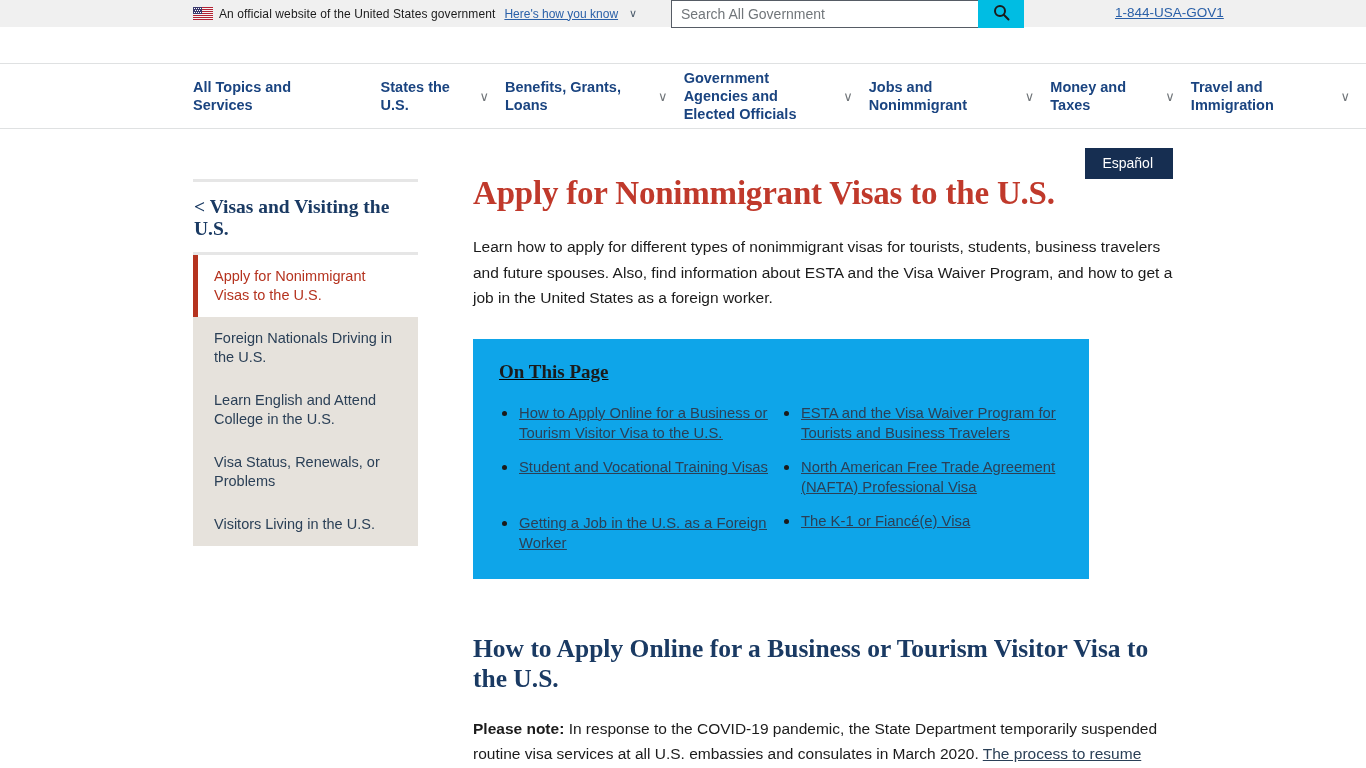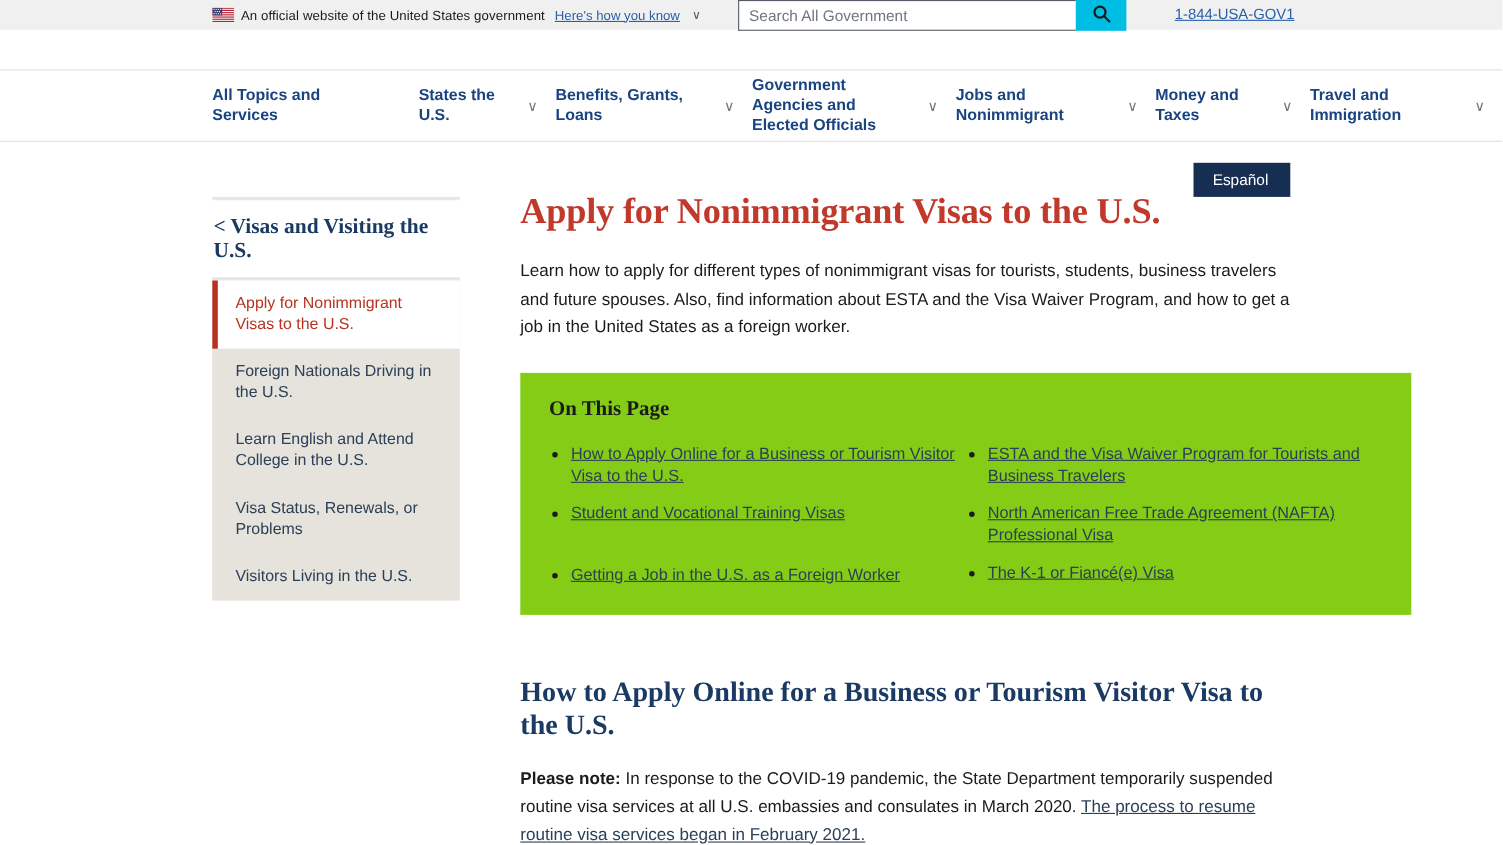--- a/index.html
+++ b/index.html
@@ -66,21 +66,21 @@
     background: #00bde3;
     border: none;
     display: flex;
     align-items: center;
     justify-content: center;
     cursor: pointer;
     padding: 0;
   }
   .phone-link {
     position: absolute;
-    left: 1068px;
+    left: 1115px;
     top: 5px;
     font-size: 13.5px;
     color: #2a60a8;
     text-decoration: underline;
     cursor: pointer;
   }
 
   
   .nav-spacer { height: 36px; background: #fff; }
   .primary-nav {
@@ -181,24 +181,25 @@
   .intro {
     font-size: 15.5px;
     line-height: 25.5px;
     color: #1b1b1b;
     margin: 21px 0 0 0;
     max-width: 700px;
   }
 
   
   .otp-box {
-    background: #84cc16;
+    background: #0ea5e9;
     margin-top: 28px;
     padding: 22px 26px 26px 26px;
-    width: 810px;
+    width: 616px;
+    text-decoration: underline;
   }
   .otp-title {
     font-family: "Liberation Serif", serif;
     font-size: 19px;
     font-weight: bold;
     color: #1b1b1b;
     margin: 0 0 6px 0;
   }
   .otp-cols { display: flex; }
   .otp-col { width: 50%; }

